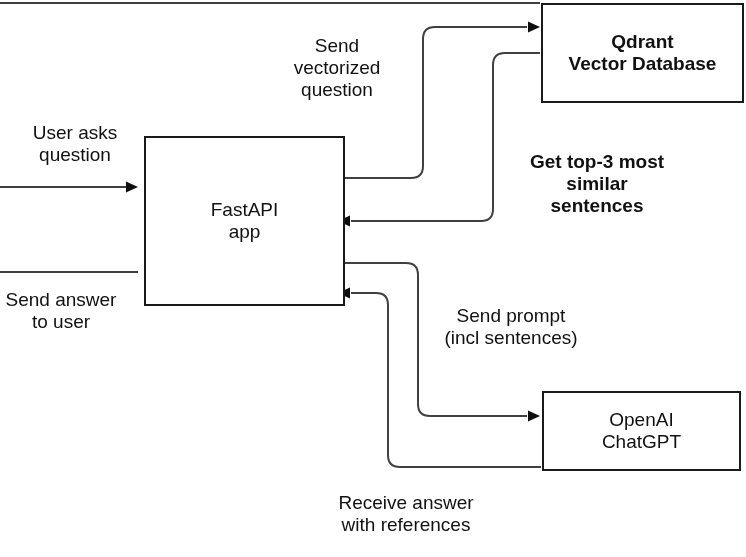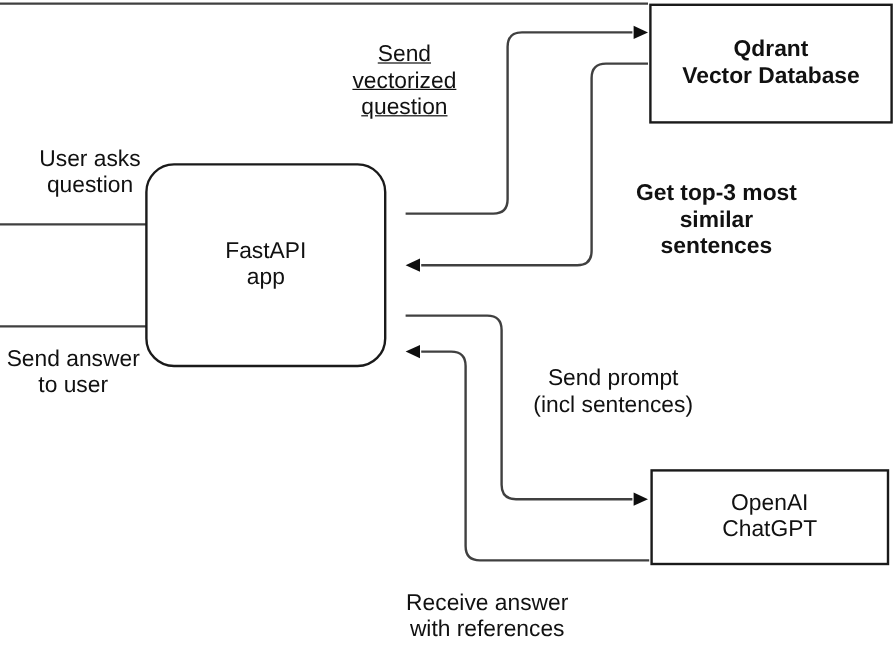--- a/index.html
+++ b/index.html
@@ -38,33 +38,33 @@
     border: 2px solid #1a1a1a;
     background: #ffffff;
     display: flex;
     align-items: center;
     justify-content: center;
     text-align: center;
     font-size: 19px;
     line-height: 22px;
     white-space: pre-line;
   }
-  .node-fastapi { left: 121px; top: 136px; width: 201px; height: 170px; border-radius: 24px; }
+  .node-fastapi { left: 144px; top: 136px; width: 201px; height: 170px; }
   .node-qdrant  { left: 541px; top: 3px;   width: 203px; height: 100px; font-weight: bold; }
   .node-openai  { left: 542px; top: 391px; width: 199px; height: 80px;  }
   .edge-label {
     position: absolute;
     transform: translateX(-50%);
     text-align: center;
     font-size: 19px;
     line-height: 22px;
     white-space: pre-line;
   }
   .lbl-user-asks       { left: 75px;  top: 122px; }
-  .lbl-send-vectorized { left: 337px; top: 35px; text-decoration: underline;  }
+  .lbl-send-vectorized { left: 337px; top: 35px;  }
   .lbl-get-top3        { left: 597px; top: 151px; font-weight: bold; }
   .lbl-send-answer     { left: 61px;  top: 289px; }
   .lbl-send-prompt     { left: 511px; top: 305px; }
   .lbl-receive-answer  { left: 406px; top: 492px; }
 </style>
 </head>
 <body>
 
 <div class="canvas">
 

